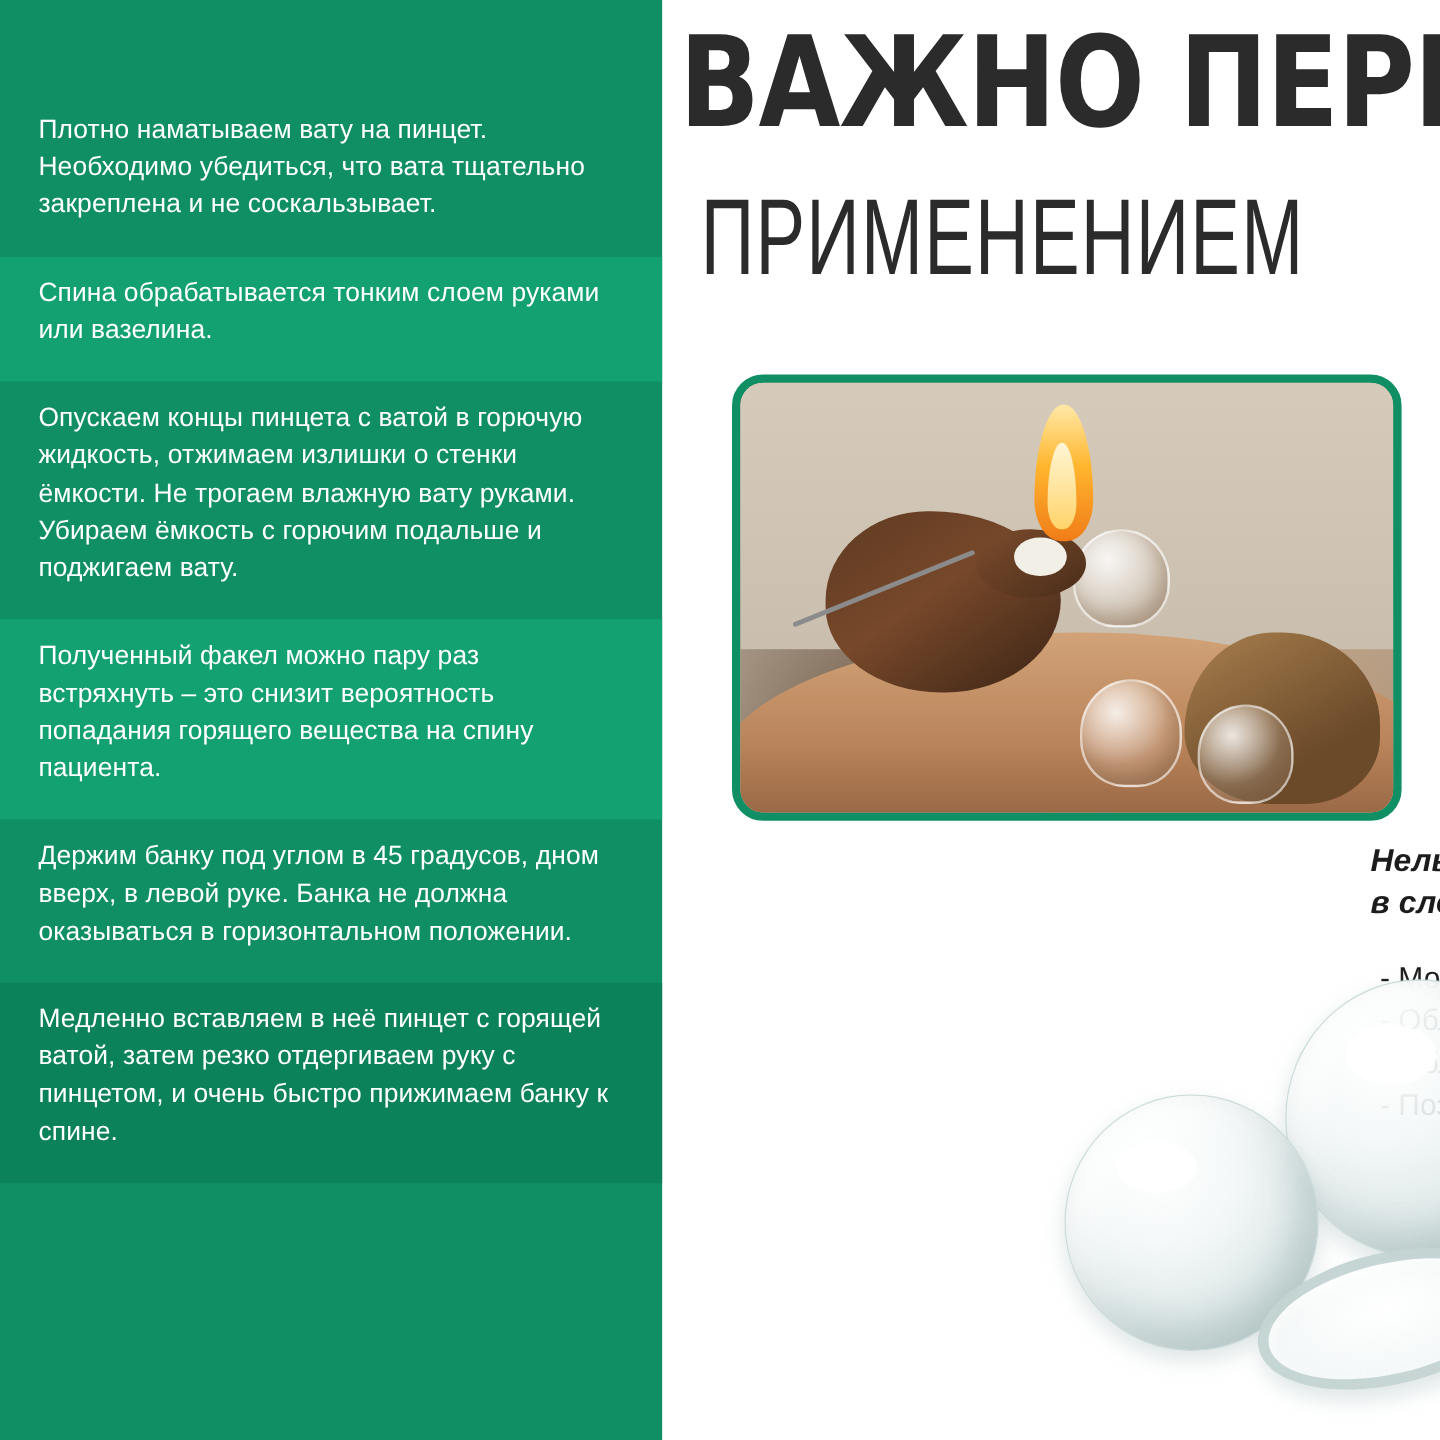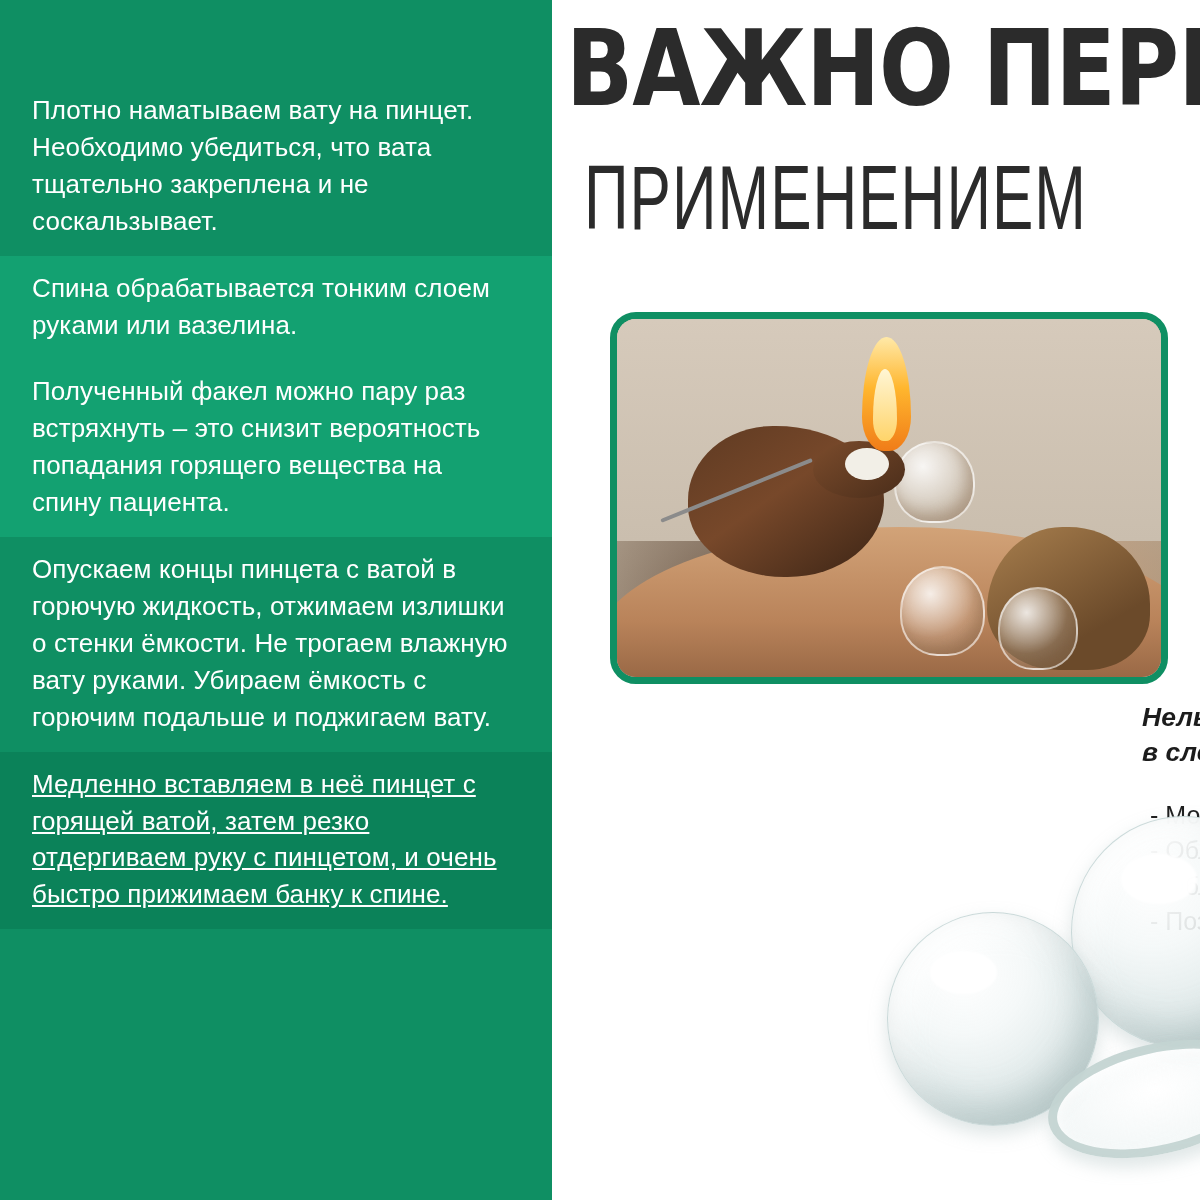--- a/index.html
+++ b/index.html
@@ -31,33 +31,32 @@
     flex: 0 0 552px;
   }
 
   .steps {
     display: flex;
     flex-direction: column;
     padding-top: 78px;
   }
 
   .step {
-    padding: 14px 38px 16px 32px;
+    padding: 14px 38px 28px 32px;
     color: #ffffff;
-    font-size: 26px;
+    font-size: 22px;
     line-height: 1.42;
     letter-spacing: 0.1px;
     position: relative;
   }
   .step.alt {
     background: #13a171;
   }
   .step.dark {
     background: #0b8259;
-    text-decoration: underline;
   }
 
   
   .right-col {
     flex: 1 1 auto;
     height: 1200px;
     background: #ffffff;
     position: relative;
   }
 
@@ -289,25 +288,28 @@
 <div class="page">
 
   <div class="left-col">
     <div class="steps">
       <div class="step">
         <span>Плотно наматываем вату на пинцет. Необходимо убедиться, что вата тщательно закреплена и не соскальзывает.</span>
       </div>
       <div class="step alt">
         <span>Спина обрабатывается тонким слоем руками или вазелина.</span>
       </div>
+      <div class="step">
+        <span>Опускаем концы пинцета с ватой в горючую жидкость, отжимаем излишки о стенки ёмкости. Не трогаем влажную вату руками. Убираем ёмкость с горючим подальше и поджигаем вату.</span>
+      </div>
       <div class="step alt">
         <span>Полученный факел можно пару раз встряхнуть – это снизит вероятность попадания горящего вещества на спину пациента.</span>
       </div>
       <div class="step">
-        <span>Опускаем концы пинцета с ватой в горючую жидкость, отжимаем излишки о стенки ёмкости. Не трогаем влажную вату руками. Убираем ёмкость с горючим подальше и поджигаем вату.</span>
+        <span>Держим банку под углом в 45 градусов, дном вверх, в левой руке. Банка не должна оказываться в горизонтальном положении.</span>
       </div>
       <div class="step dark">
         <span>Медленно вставляем в неё пинцет с горящей ватой, затем резко отдергиваем руку с пинцетом, и очень быстро прижимаем банку к спине.</span>
       </div>
     </div>
   </div>
 
   <div class="right-col">
 
     <div class="title-block">

